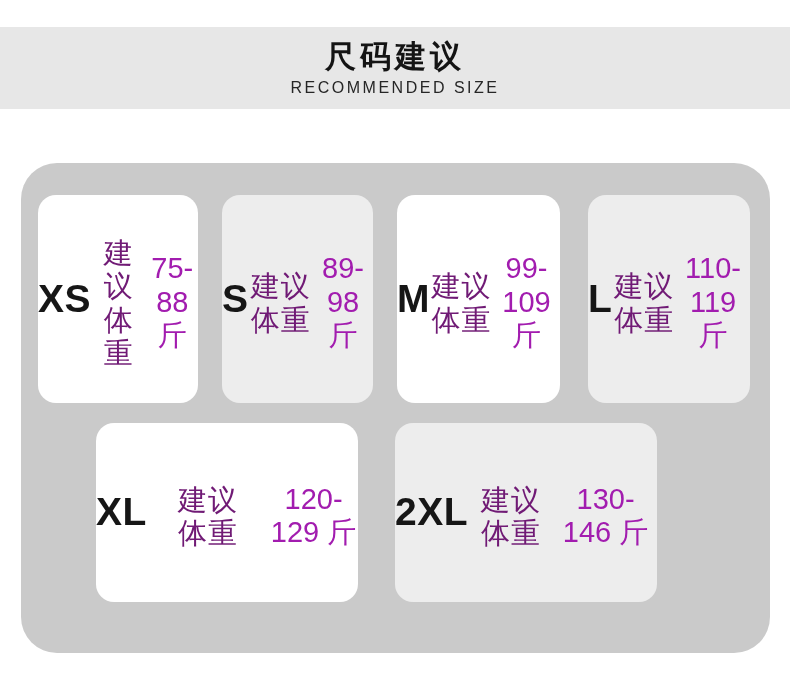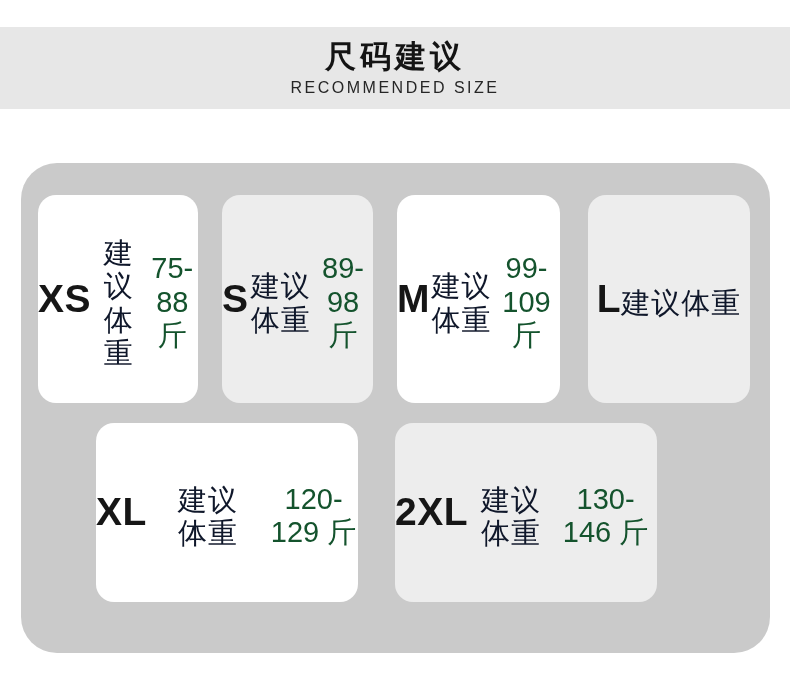--- a/index.html
+++ b/index.html
@@ -73,28 +73,28 @@
   .size-label {
     font-size: 39px;
     font-weight: 700;
     color: #161616;
     line-height: 1.05;
     letter-spacing: 0.5px;
   }
   .advice-label {
     margin-top: 9px;
     font-size: 29px;
-    color: #0f172a;
+    color: #701a75;
     line-height: 1.15;
     letter-spacing: 1px;
   }
   .range-label {
     margin-top: 7px;
     font-size: 29px;
-    color: #14532d;
+    color: #a21caf;
     line-height: 1.15;
   }
   
   .c-xs  { left: 17px;  top: 32px;  width: 160px; height: 208px; }
   .c-s   { left: 201px; top: 32px;  width: 151px; height: 208px; }
   .c-m   { left: 376px; top: 32px;  width: 163px; height: 208px; }
   .c-l   { left: 567px; top: 32px;  width: 162px; height: 208px; }
   
   .c-xl  { left: 75px;  top: 260px; width: 262px; height: 179px; gap: 24px; }
   .c-2xl { left: 374px; top: 260px; width: 262px; height: 179px; }
@@ -125,20 +125,21 @@
 
     <div class="card tone-white c-m">
       <div class="size-label">M</div>
       <div class="advice-label">建议体重</div>
       <div class="range-label">99-109 斤</div>
     </div>
 
     <div class="card tone-gray c-l">
       <div class="size-label">L</div>
       <div class="advice-label">建议体重</div>
+      <div class="range-label">110-119 斤</div>
     </div>
 
     <div class="card tone-white c-xl">
       <div class="size-label">XL</div>
       <div class="advice-label">建议体重</div>
       <div class="range-label">120-129 斤</div>
     </div>
 
     <div class="card tone-gray c-2xl">
       <div class="size-label">2XL</div>

